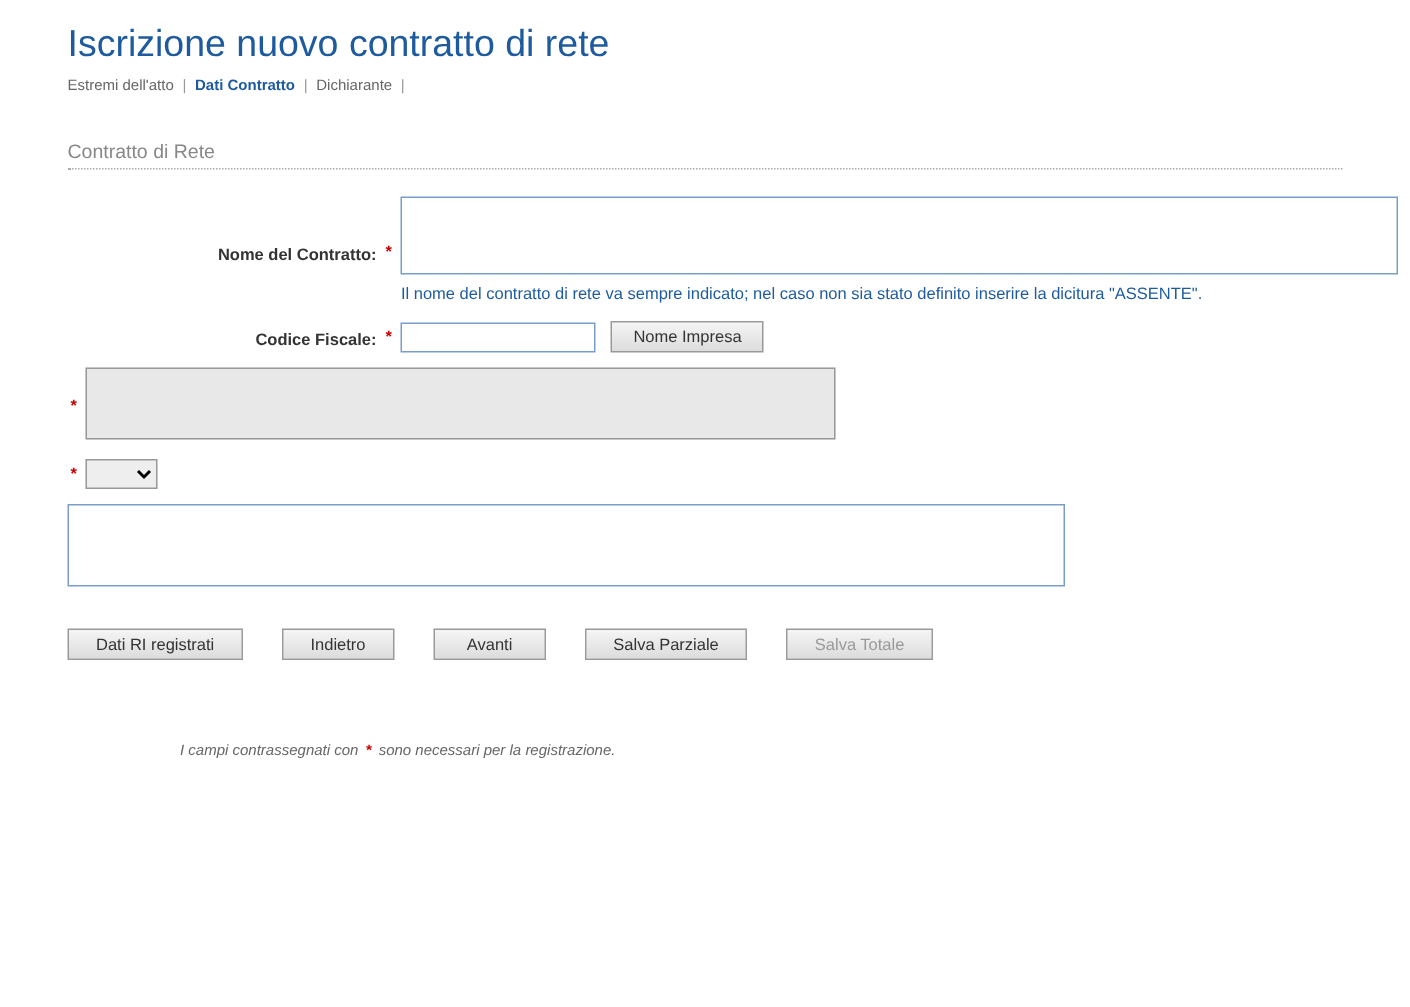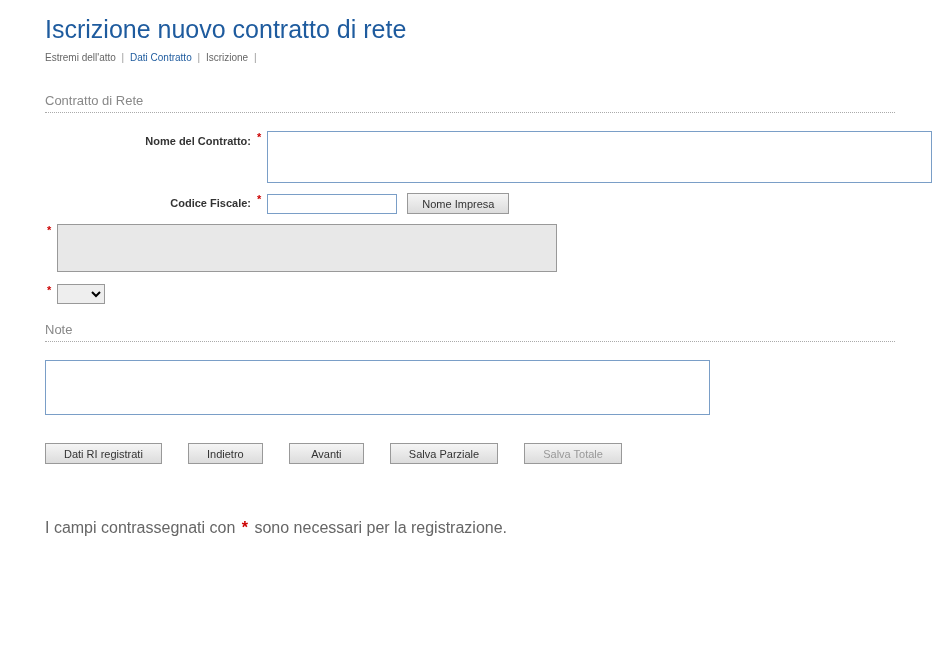--- a/index.html
+++ b/index.html
@@ -25,34 +25,34 @@
       font-size: 10px;
       color: #666;
       margin-bottom: 30px;
     }
     .breadcrumb .sep {
       color: #999;
       margin: 0 3px;
     }
     .breadcrumb .active {
       color: #1e5b9e;
-      font-weight: normal;
+      font-weight: bold;
     }
     .section-header {
       color: #888;
       font-size: 13px;
       font-weight: normal;
       border-bottom: 1px dotted #aaa;
       padding-bottom: 4px;
       margin-bottom: 18px;
       margin-top: 18px;
     }
     .form-row {
       display: flex;
-      align-items: flex-start;
+      align-items: center;
       margin-bottom: 10px;
     }
     .form-label {
       width: 210px;
       text-align: right;
       padding-right: 4px;
       padding-top: 4px;
       font-weight: bold;
       color: #333;
       font-size: 11px;
@@ -145,51 +145,54 @@
       margin-top: 28px;
       display: flex;
       gap: 26px;
     }
     .button-bar .btn {
       min-width: 75px;
       padding: 2px 18px;
     }
     .footnote {
       margin-top: 55px;
-      font-size: 16px;
+      margin-left: 75px;
+      font-size: 10px;
       color: #666;
+      font-style: italic;
     }
     .footnote .required {
       margin: 0 2px;
     }
   </style>
 </head>
 <body>
 
 <div class="page">
   <h1 class="page-title">Iscrizione nuovo contratto di rete</h1>
 
   <div class="breadcrumb">
     <span>Estremi dell'atto</span>
     <span class="sep">|</span>
     <span class="active">Dati Contratto</span>
     <span class="sep">|</span>
-    <span>Iscrizione</span>
+    <span>Dichiarante</span>
     <span class="sep">|</span>
   </div>
 
   <div class="section-header">Contratto di Rete</div>
 
   <div class="form-row">
     <div class="form-label">
       <span>Nome del Contratto:</span>
     </div>
     <span class="required">*</span>
     <div class="form-control-wrap">
       <textarea class="big-textarea" style=""></textarea>
+      <div class="hint">Il nome del contratto di rete va sempre indicato; nel caso non sia stato definito inserire la dicitura "ASSENTE".</div>
     </div>
   </div>
 
 
   <div class="form-row">
     <div class="form-label">
       <span>Codice Fiscale:</span>
     </div>
     <span class="required">*</span>
     <div class="inline-row">
@@ -207,21 +210,20 @@
 
   <div class="form-row">
     <span class="required">*</span>
     <div>
       <select class="select-small">
         <option></option>
       </select>
     </div>
   </div>
 
-  <div class="section-header">Note</div>
 
   <div class="form-row">
     <textarea class="note-textarea" style=""></textarea>
   </div>
 
   <div class="button-bar">
     <button class="btn">Dati RI registrati</button>
     <button class="btn">Indietro</button>
     <button class="btn">Avanti</button>
     <button class="btn">Salva Parziale</button>

